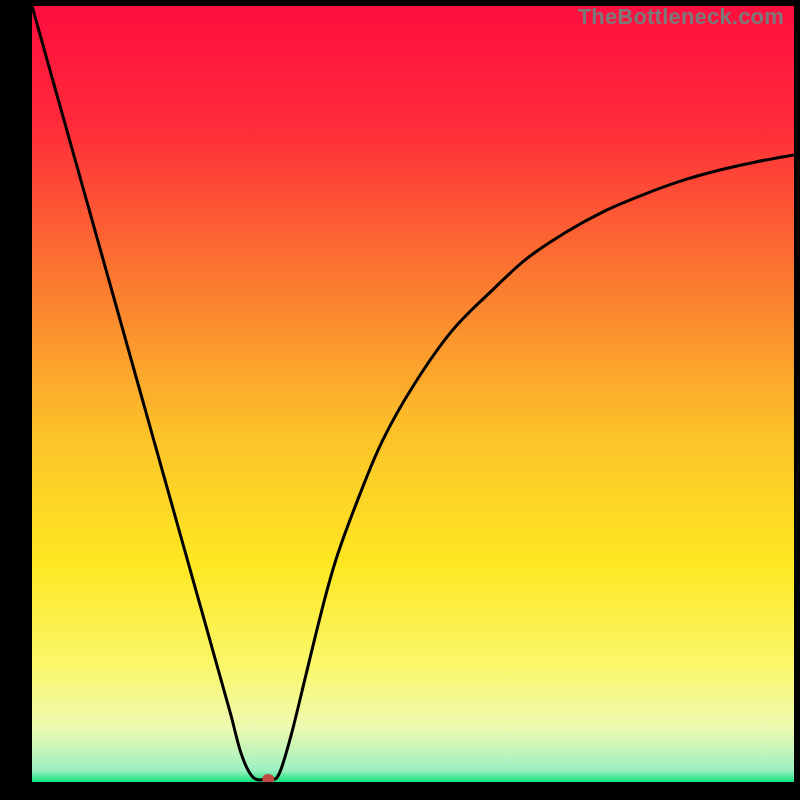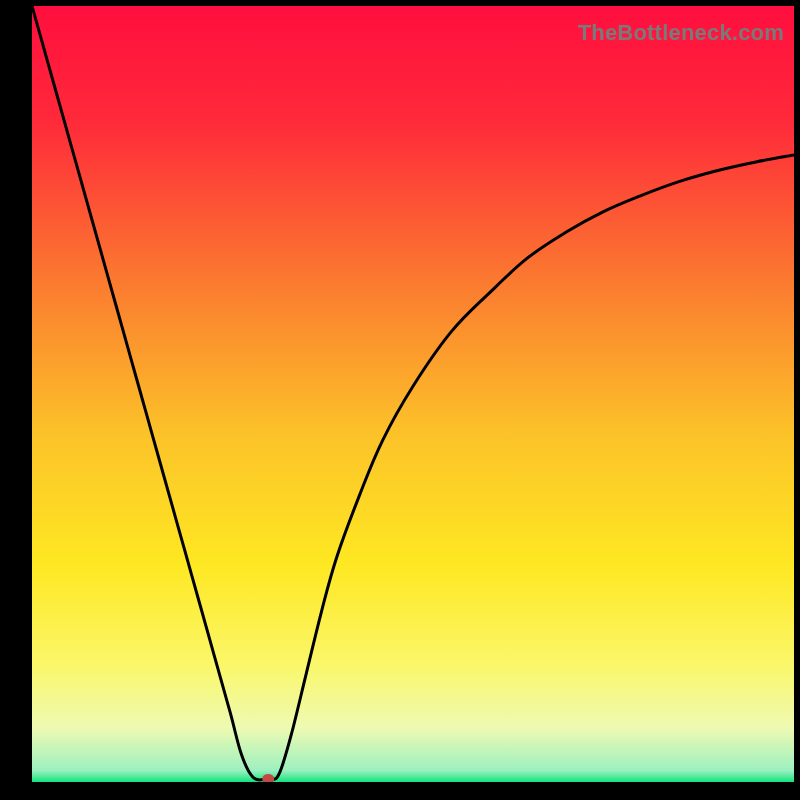--- a/index.html
+++ b/index.html
@@ -11,21 +11,21 @@
     font-family: Arial, Helvetica, sans-serif;
     overflow: hidden;
   }
   .chart-wrapper {
     position: relative;
     width: 800px;
     height: 800px;
   }
   .watermark {
     position: absolute;
-    top: 20px;
+    top: 4px;
     right: 16px;
     font-size: 22px;
     font-weight: 600;
     color: #7a7a7a;
     letter-spacing: 0.2px;
     z-index: 5;
   }
   svg {
     position: absolute;
     top: 0;

